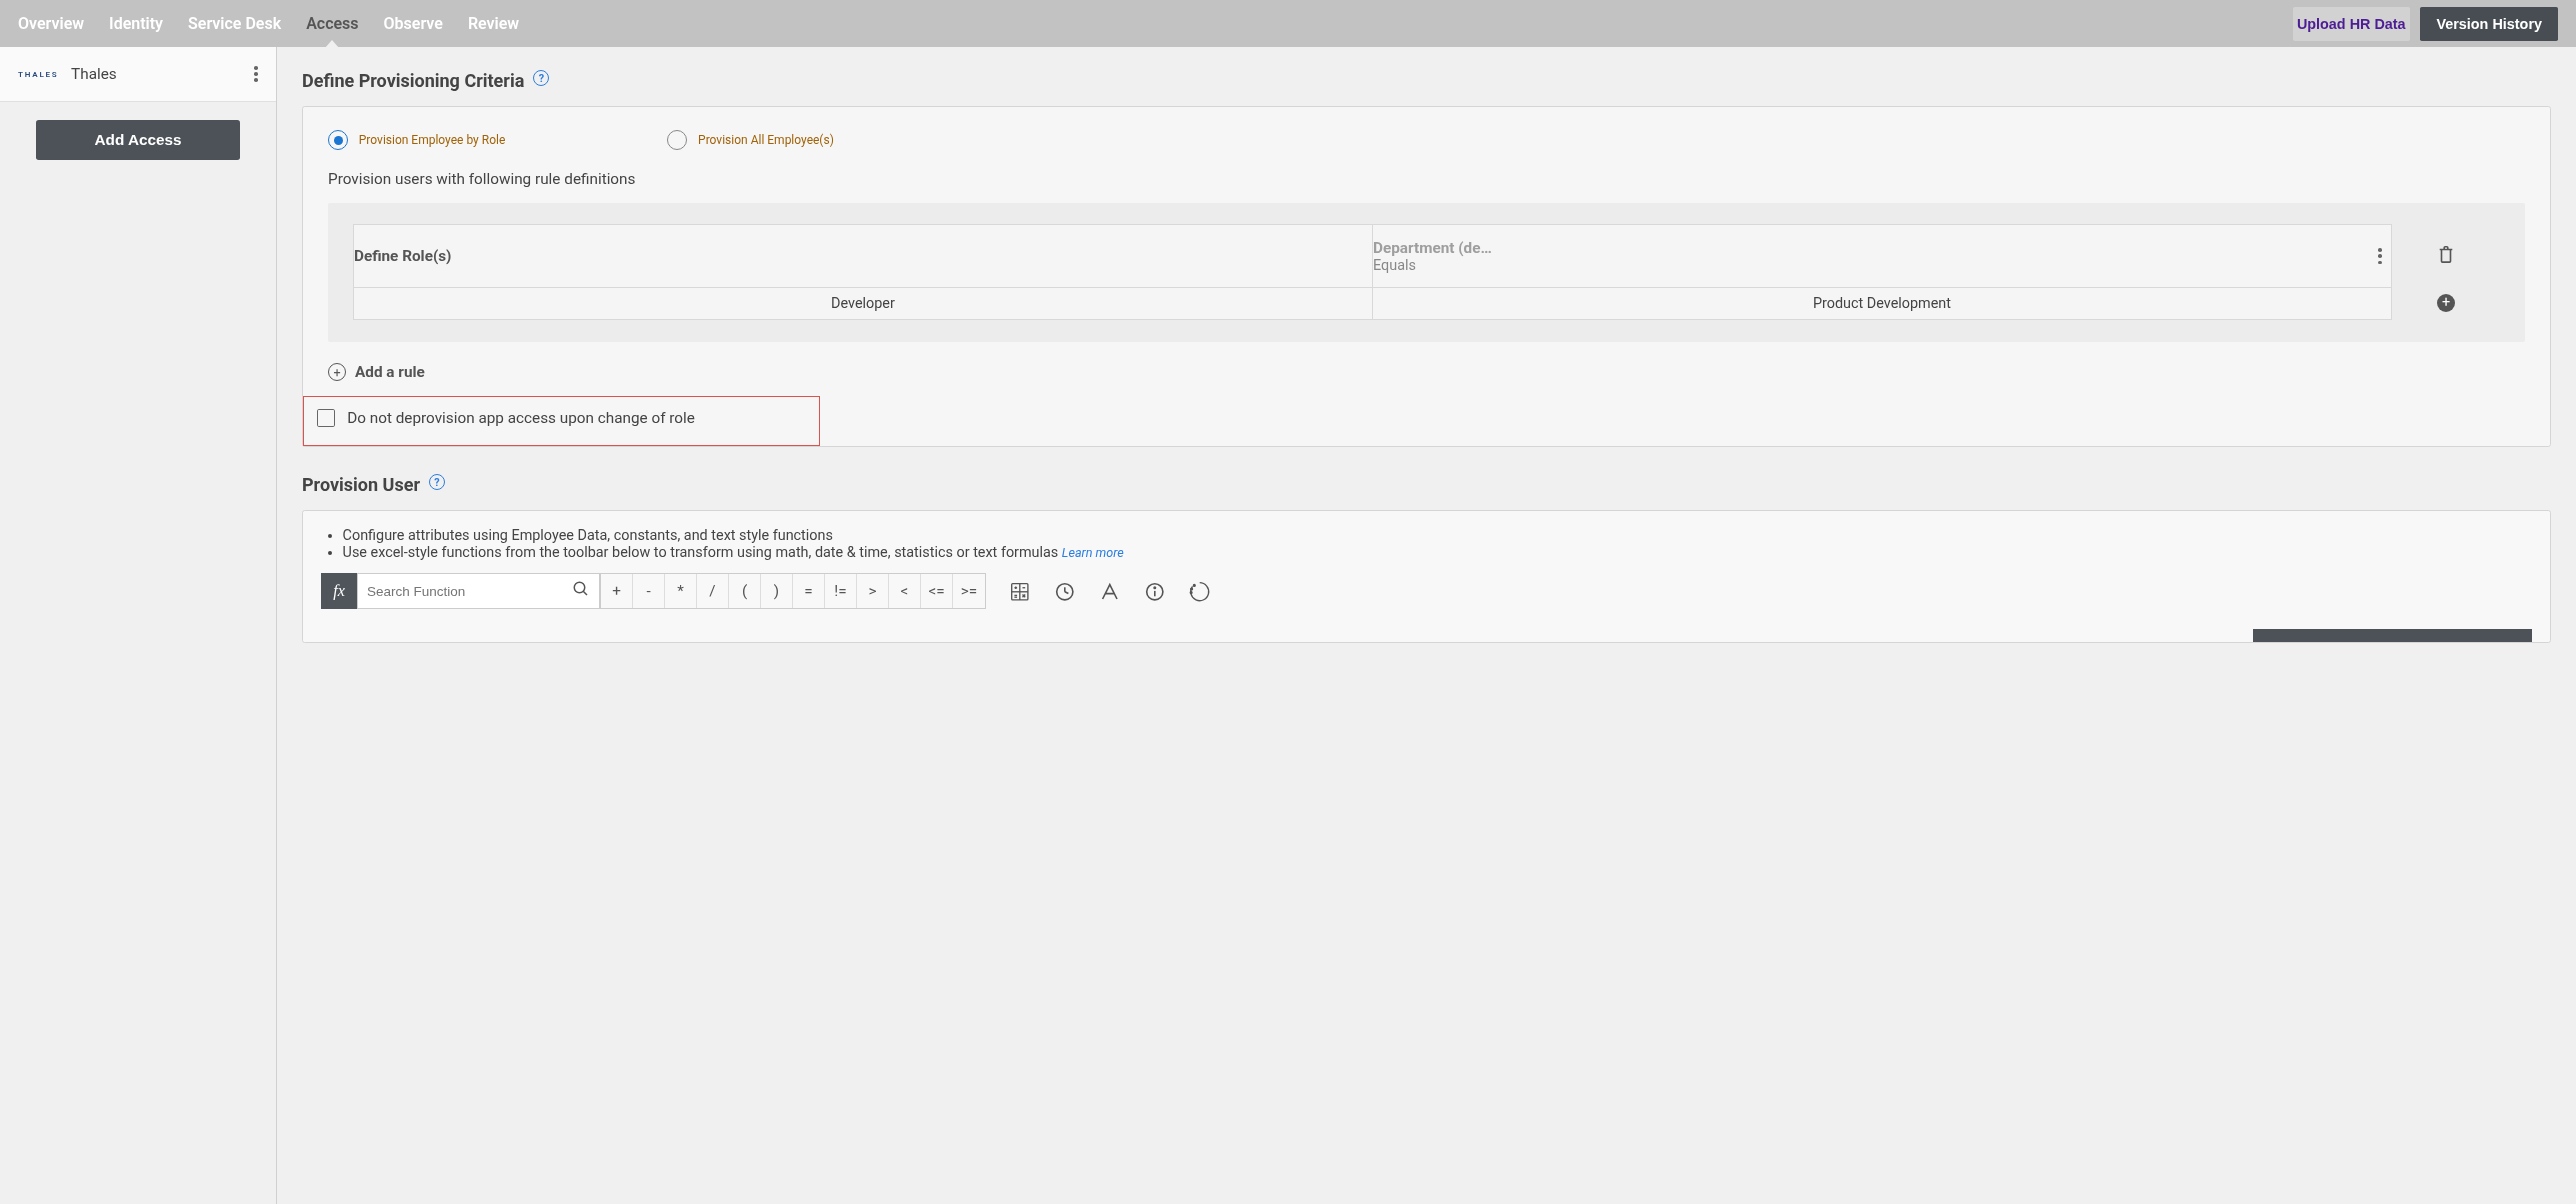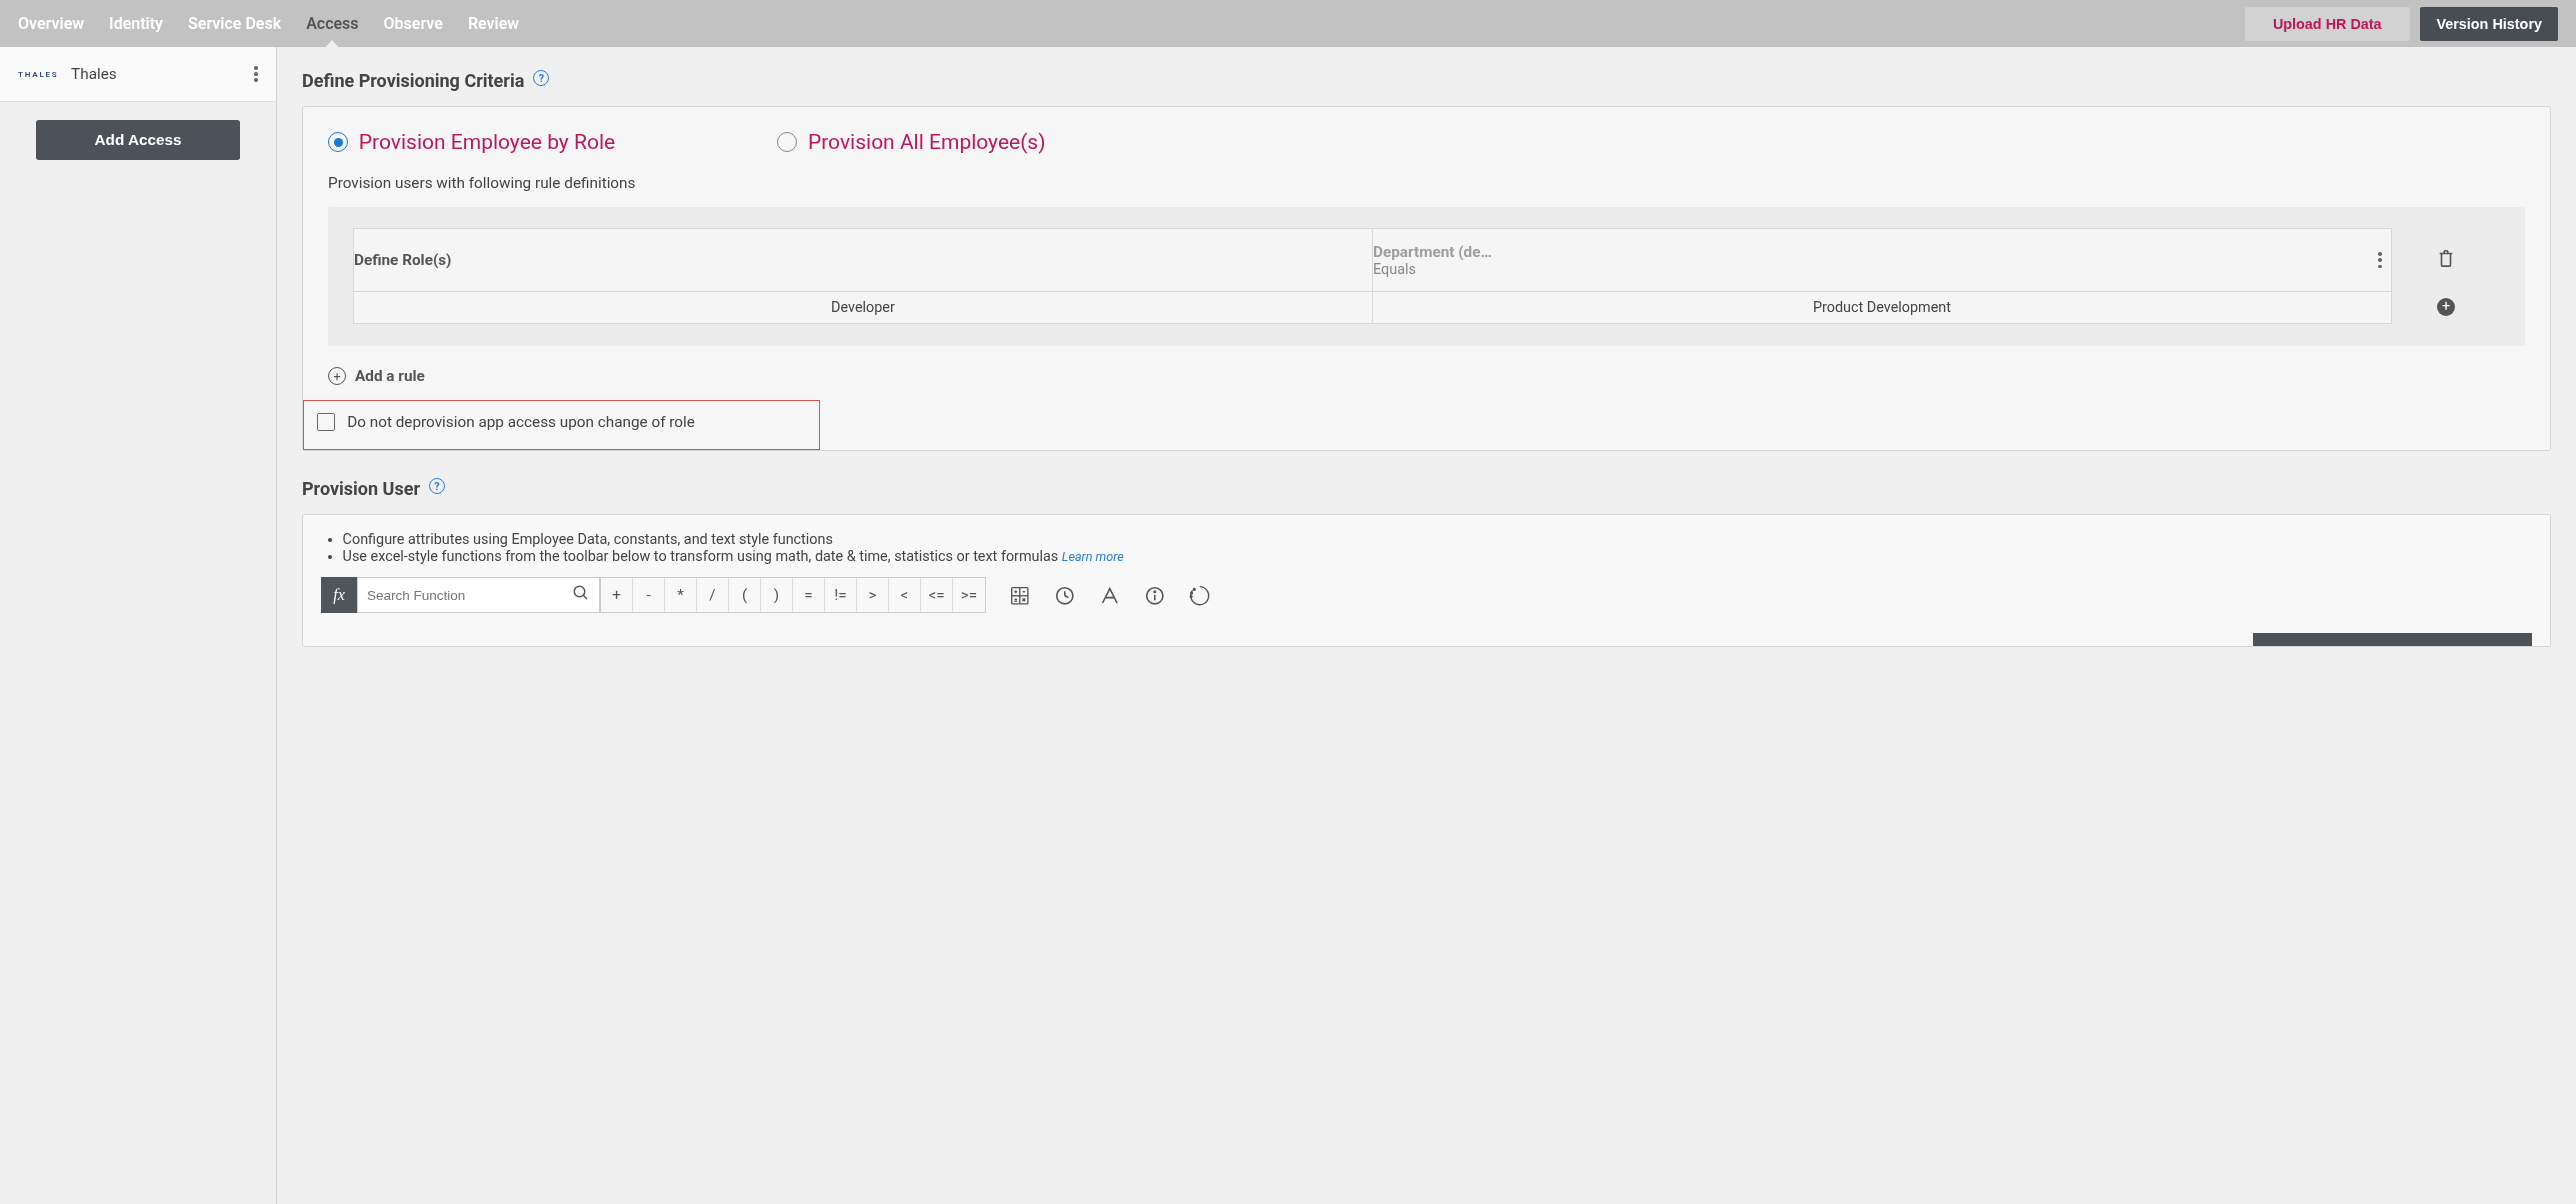--- a/index.html
+++ b/index.html
@@ -4,21 +4,21 @@
 <style>
 * { box-sizing: border-box; margin: 0; padding: 0; }
 body { font-family: -apple-system, BlinkMacSystemFont, "Segoe UI", Roboto, Arial, sans-serif; background: #f0f0f0; color: #333; }
 
 .topbar { background: #c2c2c2; height: 47px; display: flex; align-items: center; padding: 0 18px; position: relative; }
 .topbar-tabs { display: flex; gap: 25px; }
 .topbar-tab { color: #fff; font-size: 16px; font-weight: 600; cursor: pointer; height: 47px; display: flex; align-items: center; position: relative; }
 .topbar-tab.active { color: #555; }
 .topbar-tab.active::after { content: ""; position: absolute; bottom: -0.9px; left: 50%; transform: translateX(-50%); width: 0; height: 0; border-left: 7.2px solid transparent; border-right: 7.2px solid transparent; border-bottom: 8px solid #f0f0f0; }
 .topbar-actions { margin-left: auto; display: flex; gap: 10.8px; }
-.btn-secondary { background: #d2d2d2; color: #be185d; font-weight: 600; font-size: 14.4px; padding: 9px 28px; border: none; border-radius: 1.8px; cursor: pointer; }
+.btn-secondary { background: #d2d2d2; color: #4c1d95; font-weight: 600; font-size: 14.4px; padding: 9px 4px; border: none; border-radius: 1.8px; cursor: pointer; }
 .btn-dark { background: #474d52; color: #fff; font-weight: 600; font-size: 14.4px; padding: 9px 16px; border: none; border-radius: 1.8px; cursor: pointer; }
 
 .main-layout { display: flex; min-height: calc(100vh - 47px); }
 .sidebar { width: 277px; border-right: 0.9px solid #d0d0d0; background: #f0f0f0; }
 .sidebar-item-row { display: flex; align-items: center; padding: 18px 18px; border-bottom: 0.9px solid #e0e0e0; background: #fafafa; }
 .logo-thales { font-size: 8px; letter-spacing: 1.8px; color: #2b4b7e; font-weight: 600; }
 .sidebar-item-label { margin-left: 12.6px; font-size: 15.3px; color: #444; }
 .more-dots { margin-left: auto; color: #555; cursor: pointer; font-size: 18px; line-height: 0.6; display: flex; flex-direction: column; gap: 2.7px; }
 .more-dots span { width: 3.6px; height: 3.6px; background: #666; border-radius: 50%; display: block; }
 .sidebar-button-wrap { padding: 18px 36px; }
@@ -28,21 +28,21 @@
 .section-title-row { display: flex; align-items: flex-start; gap: 9px; margin-bottom: 14.4px; }
 .section-title { font-size: 18px; font-weight: 700; color: #444; }
 .help-circle { width: 16px; height: 16px; border: 1.8px solid #2a7de1; border-radius: 50%; color: #2a7de1; font-size: 10.8px; font-weight: 700; display: inline-flex; align-items: center; justify-content: center; cursor: pointer; }
 
 .panel { border: 0.9px solid #d5d5d5; border-radius: 2.7px; background: #f6f6f6; padding: 23.4px 25px 0 25px; margin-bottom: 27px; }
 .radio-row { display: flex; gap: 162px; margin-bottom: 20px; }
 .radio-opt { display: flex; align-items: center; gap: 10.8px; cursor: pointer; }
 .radio-outer { width: 20px; height: 20px; border: 1.8px solid #888; border-radius: 50%; display: flex; align-items: center; justify-content: center; }
 .radio-outer.selected { border-color: #1976d2; }
 .radio-inner { width: 9px; height: 9px; background: #1976d2; border-radius: 50%; }
-.radio-label { font-size: 21px; color: #be185d; }
+.radio-label { font-size: 12px; color: #a16207; }
 
 .sub-label { font-size: 15.3px; color: #444; margin-bottom: 14.4px; }
 
 .rule-box { background: #ececec; border-radius: 1.8px; padding: 21.6px 25px; margin-bottom: 21.6px; }
 .rule-table { display: flex; }
 .rule-table-inner { flex: 1; display: flex; }
 .rule-col { background: #f5f5f5; border: 0.9px solid #d8d8d8; }
 .rule-col-header { height: 63px; display: flex; flex-direction: column; align-items: flex-start; justify-content: center; border-bottom: 0.9px solid #d8d8d8; position: relative; }
 .rule-col-header-title { font-size: 15.3px; font-weight: 700; color: #555; }
 .rule-col-header-title.dim { color: #9e9e9e; }

